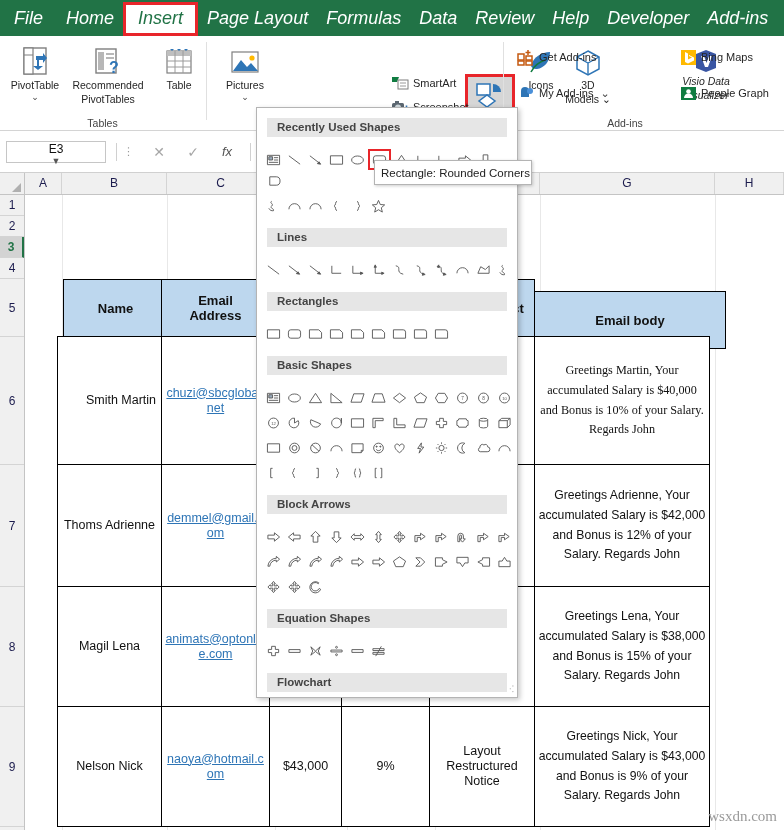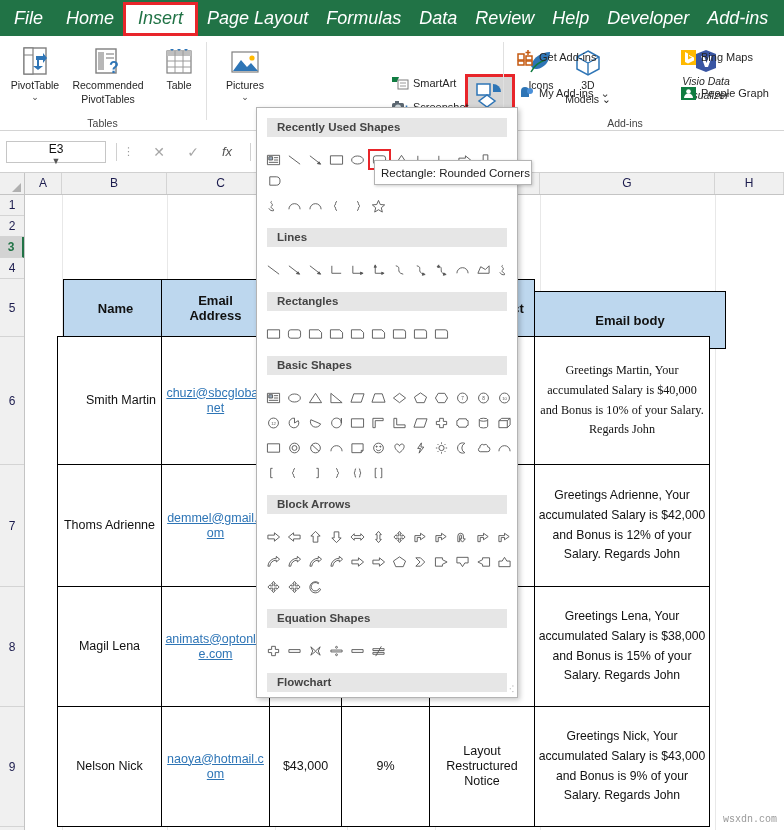--- a/index.html
+++ b/index.html
@@ -153,21 +153,21 @@
   #tooltip {
     position:absolute; left:374px; top:160px; width:158px; height:25px;
     background:#ffffff; border:1px solid #b4b4b4;
     font-size:11.5px; color:#222;
     display:flex; align-items:center; padding-left:6px;
     box-shadow:1px 1px 3px rgba(0,0,0,.2); white-space:nowrap;
   }
 
   #wm {
     position:absolute; right:7px; bottom:5px;
-    font-size:10px; color:#9a9a9a; font-family:Liberation Mono, monospace;
+    font-size:15px; color:#9a9a9a; font-family:Liberation Serif, serif;
   }
 </style>
 </head>
 <body>
 
 <div id="ribbon-tabs">
     <div class="rtab first">File</div>
     <div class="rtab">Home</div>
     <div class="rtab active">Insert</div>
     <div class="rtab">Page Layout</div>

